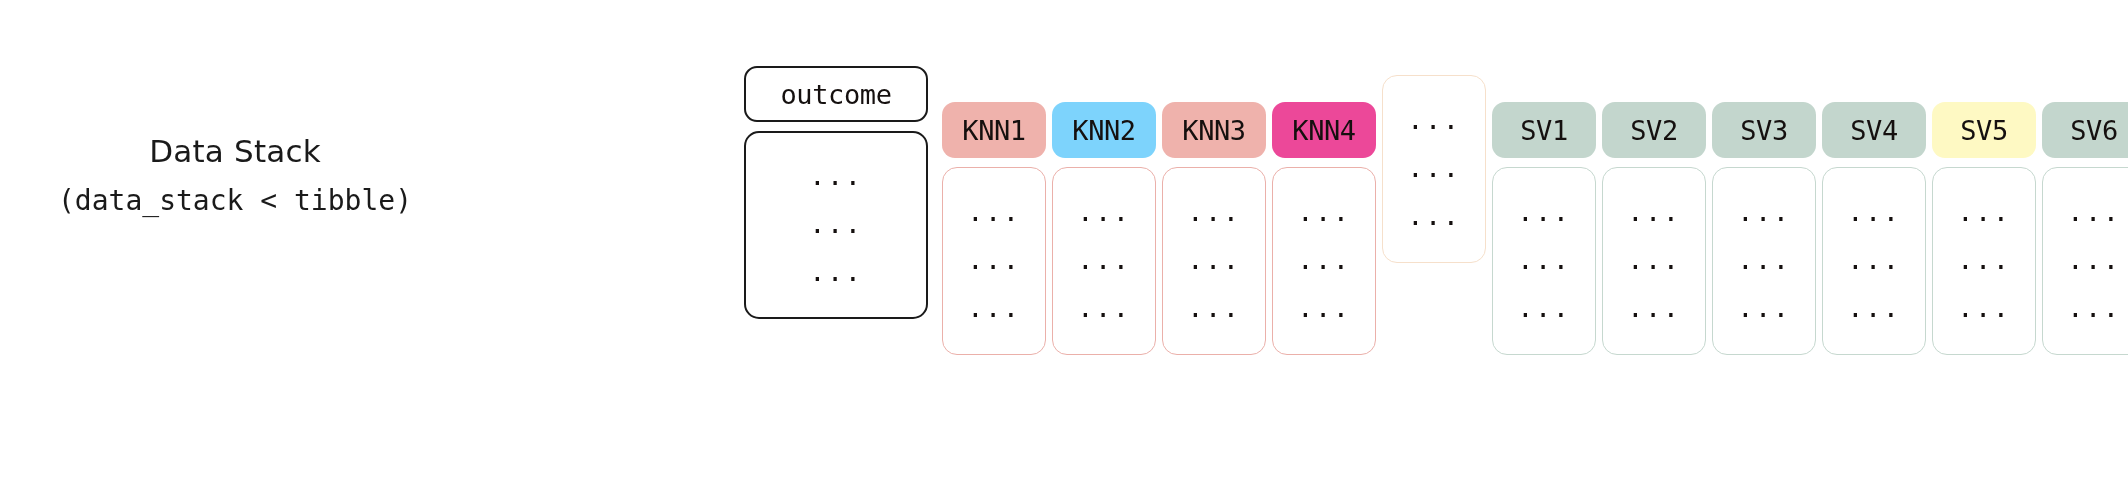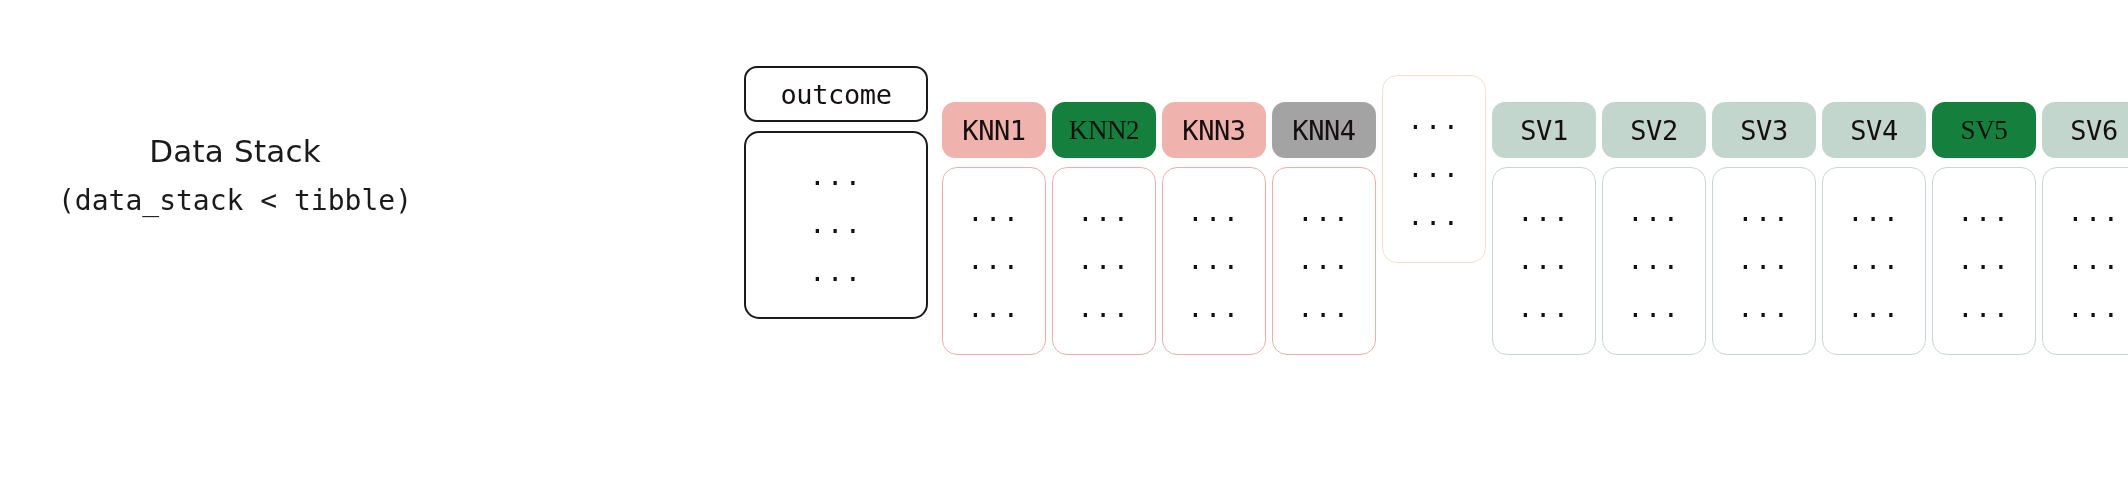--- a/index.html
+++ b/index.html
@@ -152,37 +152,37 @@
       </div>
       <div class="col col-model">
         <div class="col-header" style="background: rgb(239, 178, 172);">KNN1</div>
         <div class="col-body" style="border-color: rgb(235, 176, 170);">
           <div class="dots">...</div>
           <div class="dots">...</div>
           <div class="dots">...</div>
         </div>
       </div>
       <div class="col col-model">
-        <div class="col-header" style="background: #15803d; font-family: Liberation Serif, serif;">KNN2</div>
+        <div class="col-header" style="background: #7dd3fc;">KNN2</div>
         <div class="col-body" style="border-color: rgb(235, 176, 170);">
           <div class="dots">...</div>
           <div class="dots">...</div>
           <div class="dots">...</div>
         </div>
       </div>
       <div class="col col-model">
         <div class="col-header" style="background: rgb(239, 178, 172);">KNN3</div>
         <div class="col-body" style="border-color: rgb(235, 176, 170);">
           <div class="dots">...</div>
           <div class="dots">...</div>
           <div class="dots">...</div>
         </div>
       </div>
       <div class="col col-model">
-        <div class="col-header" style="background: #a3a3a3;">KNN4</div>
+        <div class="col-header" style="background: #ec4899;">KNN4</div>
         <div class="col-body" style="border-color: rgb(235, 176, 170);">
           <div class="dots">...</div>
           <div class="dots">...</div>
           <div class="dots">...</div>
         </div>
       </div>
       <div class="col col-model">
         <div class="col-body" style="border-color: rgb(246, 224, 203);">
           <div class="dots">...</div>
           <div class="dots">...</div>
@@ -215,21 +215,21 @@
       </div>
       <div class="col col-model">
         <div class="col-header" style="background: rgb(195, 214, 205);">SV4</div>
         <div class="col-body" style="border-color: rgb(198, 216, 207);">
           <div class="dots">...</div>
           <div class="dots">...</div>
           <div class="dots">...</div>
         </div>
       </div>
       <div class="col col-model">
-        <div class="col-header" style="background: #15803d; font-family: Liberation Serif, serif;">SV5</div>
+        <div class="col-header" style="background: #fef9c3;">SV5</div>
         <div class="col-body" style="border-color: rgb(198, 216, 207);">
           <div class="dots">...</div>
           <div class="dots">...</div>
           <div class="dots">...</div>
         </div>
       </div>
       <div class="col col-model col-last">
         <div class="col-header" style="background: rgb(195, 214, 205);">SV6</div>
         <div class="col-body" style="border-color: rgb(198, 216, 207);">
           <div class="dots">...</div>

